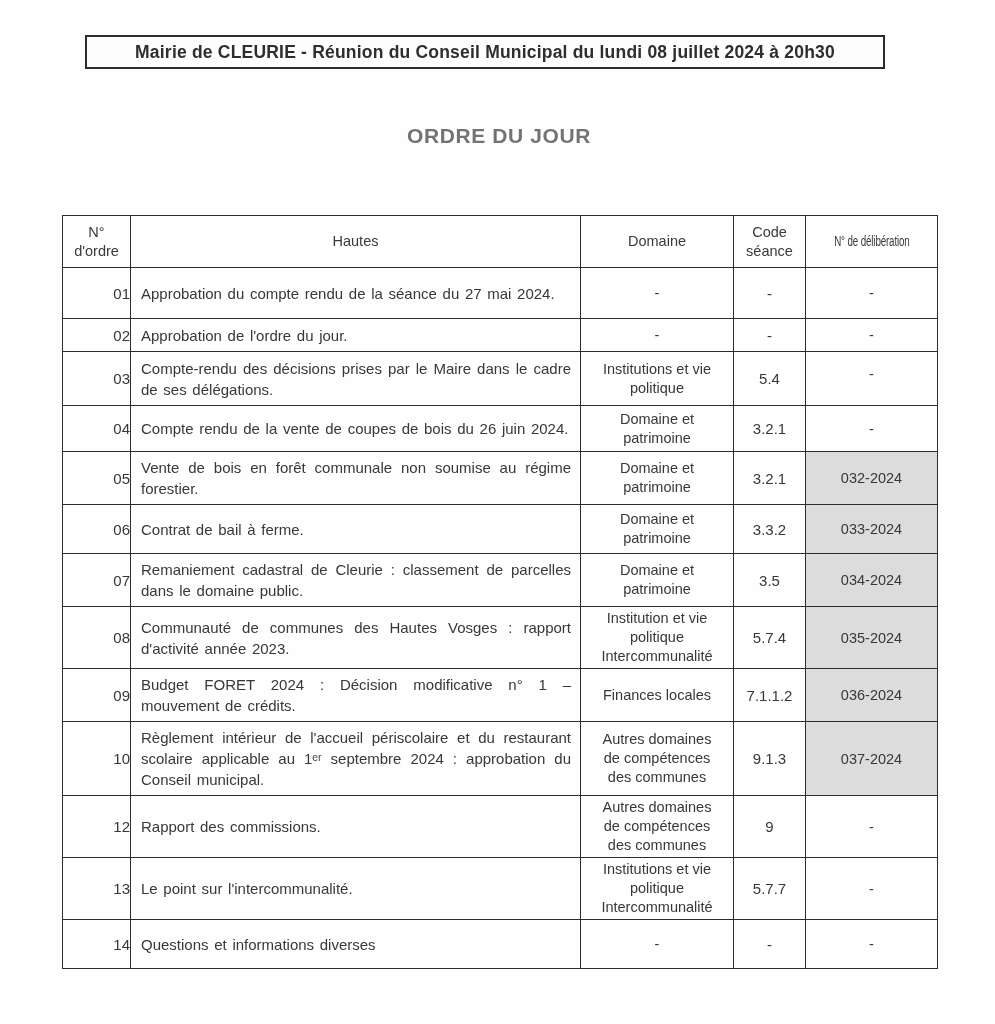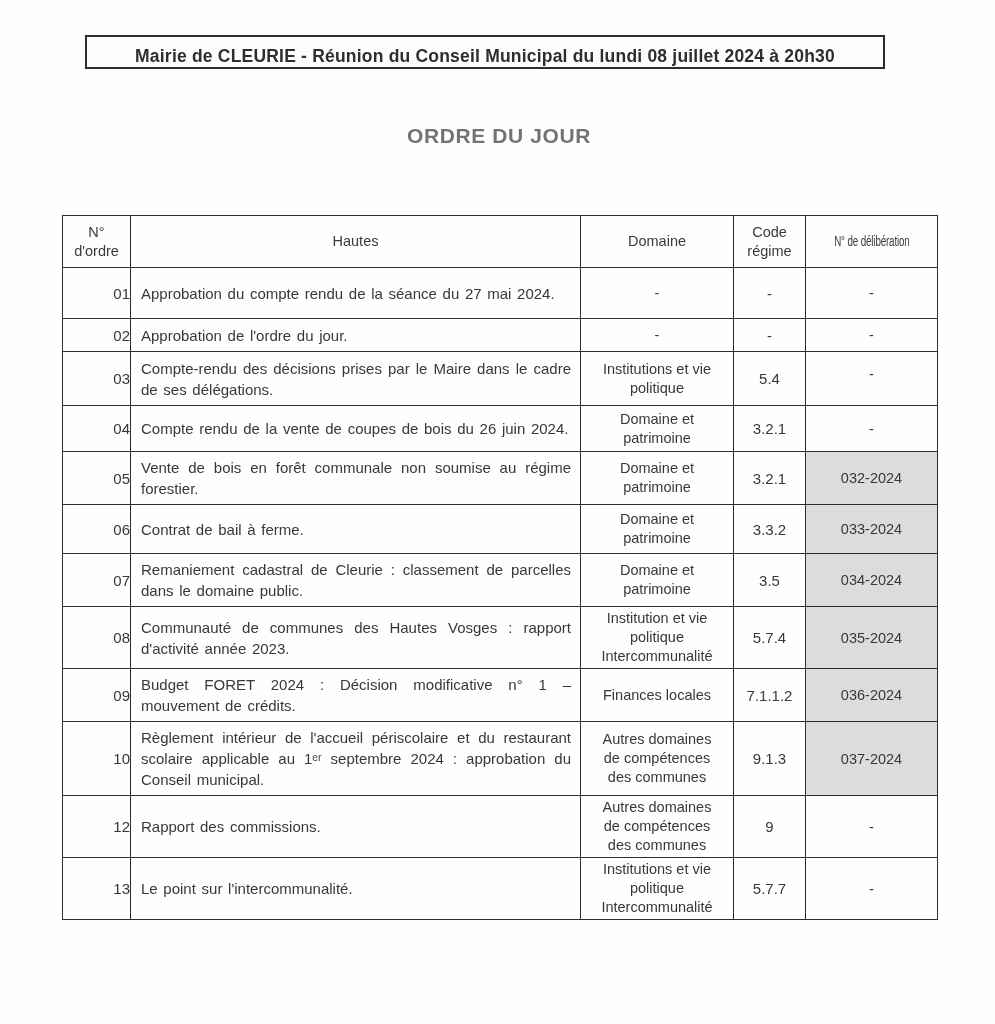--- a/index.html
+++ b/index.html
@@ -15,21 +15,21 @@
   .page {
     position: absolute; inset: 0;
     background: #fefefe;
   }
   
   .banner {
     position: absolute;
     left: 85px; top: 35px;
     width: 800px; height: 34px;
     border: 2px solid #2d2d2d;
-    display: flex; align-items: flex-end; justify-content: center;
+    display: flex; align-items: center; justify-content: center;
     font-size: 17.5px; font-weight: bold;
     letter-spacing: 0.2px;
     color: #2e2e2e;
     background: #fdfdfd;
   }
   
   .heading {
     position: absolute;
     left: 14px; top: 124px; width: 970px;
     text-align: center;
@@ -123,21 +123,21 @@
       <col style="width:72px">
       <col style="width:132px">
     </colgroup>
     <thead>
       <tr style="height:52px">
         <th>N°
 d'ordre</th>
         <th>Hautes</th>
         <th>Domaine</th>
         <th>Code
-régime</th>
+séance</th>
         <th><span class="condensed">N° de délibération</span></th>
       </tr>
     </thead>
     <tbody>
       <tr style="height:51px">
         <td class="num">01</td>
         <td class="objet">Approbation du compte rendu de la séance du 27 mai 2024.</td>
         <td class="domaine">-</td>
         <td class="code">-</td>
         <td class="delib">-</td>
@@ -225,16 +225,23 @@
       </tr>
       <tr style="height:60px">
         <td class="num">13</td>
         <td class="objet">Le point sur l'intercommunalité.</td>
         <td class="domaine">Institutions et vie
 politique
 Intercommunalité</td>
         <td class="code">5.7.7</td>
         <td class="delib">-</td>
       </tr>
+      <tr style="height:49px">
+        <td class="num">14</td>
+        <td class="objet">Questions et informations diverses</td>
+        <td class="domaine">-</td>
+        <td class="code">-</td>
+        <td class="delib">-</td>
+      </tr>
     </tbody>
   </table>
 
 </div>
 
 </body></html>

